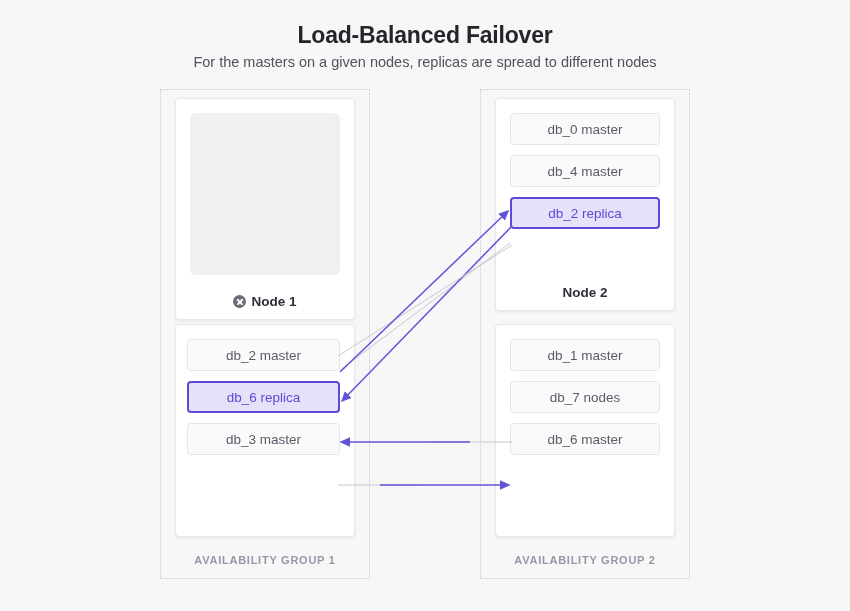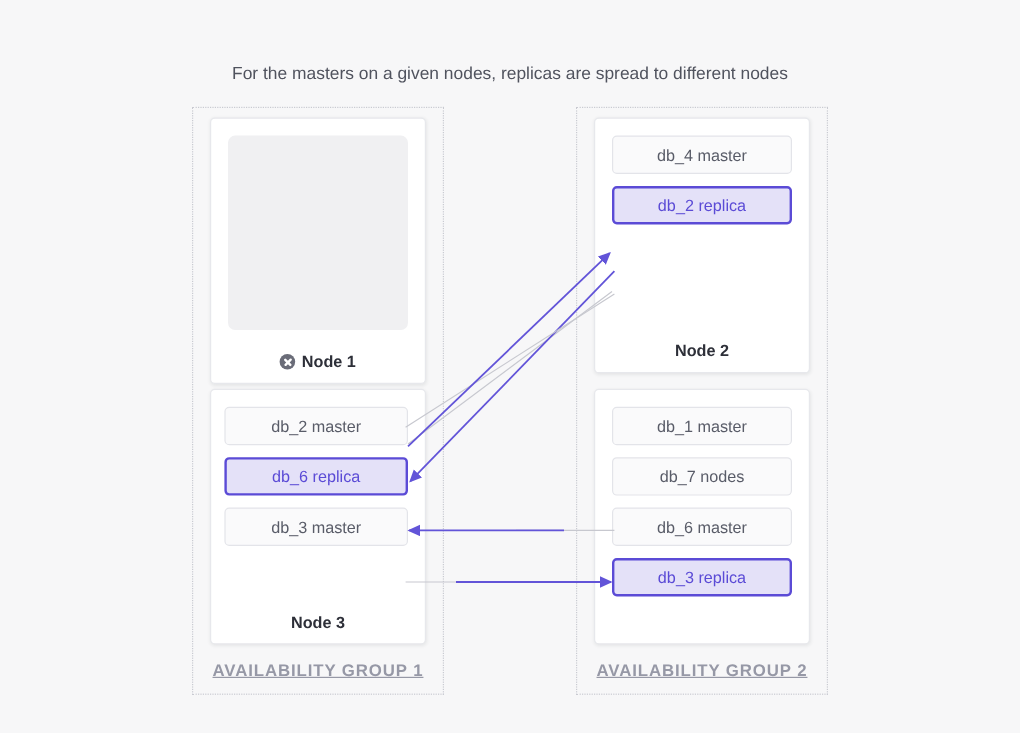--- a/index.html
+++ b/index.html
@@ -53,25 +53,24 @@
   }
   #group-1 { left: 160px; }
   #group-2 { left: 480px; }
 
   .group-label {
     position: absolute;
     bottom: 12px;
     left: 0;
     width: 100%;
     text-align: center;
-    font-size: 14px;
+    font-size: 11px;
     font-weight: bold;
     letter-spacing: 0.75px;
     color: #9698a6;
-    text-decoration: underline;
   }
 
   
   .node {
     position: absolute;
     width: 180px;
     background: #ffffff;
     border: 1px solid #e7e8ec;
     border-radius: 4px;
     box-shadow: 0 1px 3px rgba(30,32,40,0.08);
@@ -160,60 +159,58 @@
     width: 850px;
     height: 611px;
     pointer-events: none;
   }
 </style>
 </head>
 <body>
 
 <div id="root">
 
+  <div class="title">Load-Balanced Failover</div>
   <div class="subtitle">For the masters on a given nodes, replicas are spread to different nodes</div>
 
   <div class="group" id="group-1">
     <div class="group-label">AVAILABILITY GROUP 1</div>
   </div>
 
   <div class="group" id="group-2">
     <div class="group-label">AVAILABILITY GROUP 2</div>
   </div>
 
   <div class="node" id="node-1">
     <div class="db-empty"></div>
     <div class="node-label">
       <span class="failed-icon"></span>
       <span>Node 1</span>
     </div>
   </div>
 
   <div class="node" id="node-2">
+    <div class="db master">db_0 master</div>
     <div class="db master">db_4 master</div>
     <div class="db replica">db_2 replica</div>
     <div class="node-label">
       <span>Node 2</span>
     </div>
   </div>
 
   <div class="node" id="node-3">
     <div class="db master">db_2 master</div>
     <div class="db replica">db_6 replica</div>
     <div class="db master">db_3 master</div>
-    <div class="node-label">
-      <span>Node 3</span>
-    </div>
   </div>
 
   <div class="node" id="node-4">
     <div class="db master">db_1 master</div>
     <div class="db master">db_7 nodes</div>
     <div class="db master">db_6 master</div>
-    <div class="db replica">db_3 replica</div>
   </div>
 
   <svg id="wires" viewBox="0 0 850 611" xmlns="http://www.w3.org/2000/svg">
     <defs>
       <marker id="arrow-purple" markerWidth="7" markerHeight="7" refX="6" refY="3.2" orient="auto" markerUnits="strokeWidth">
         <path d="M0,0 L7,3.2 L0,6.4 z" fill="#6254d8"></path>
       </marker>
     </defs>
 
     <line x1="510" y1="243" x2="340" y2="370" stroke="#c7c8cf" stroke-width="1"></line>

